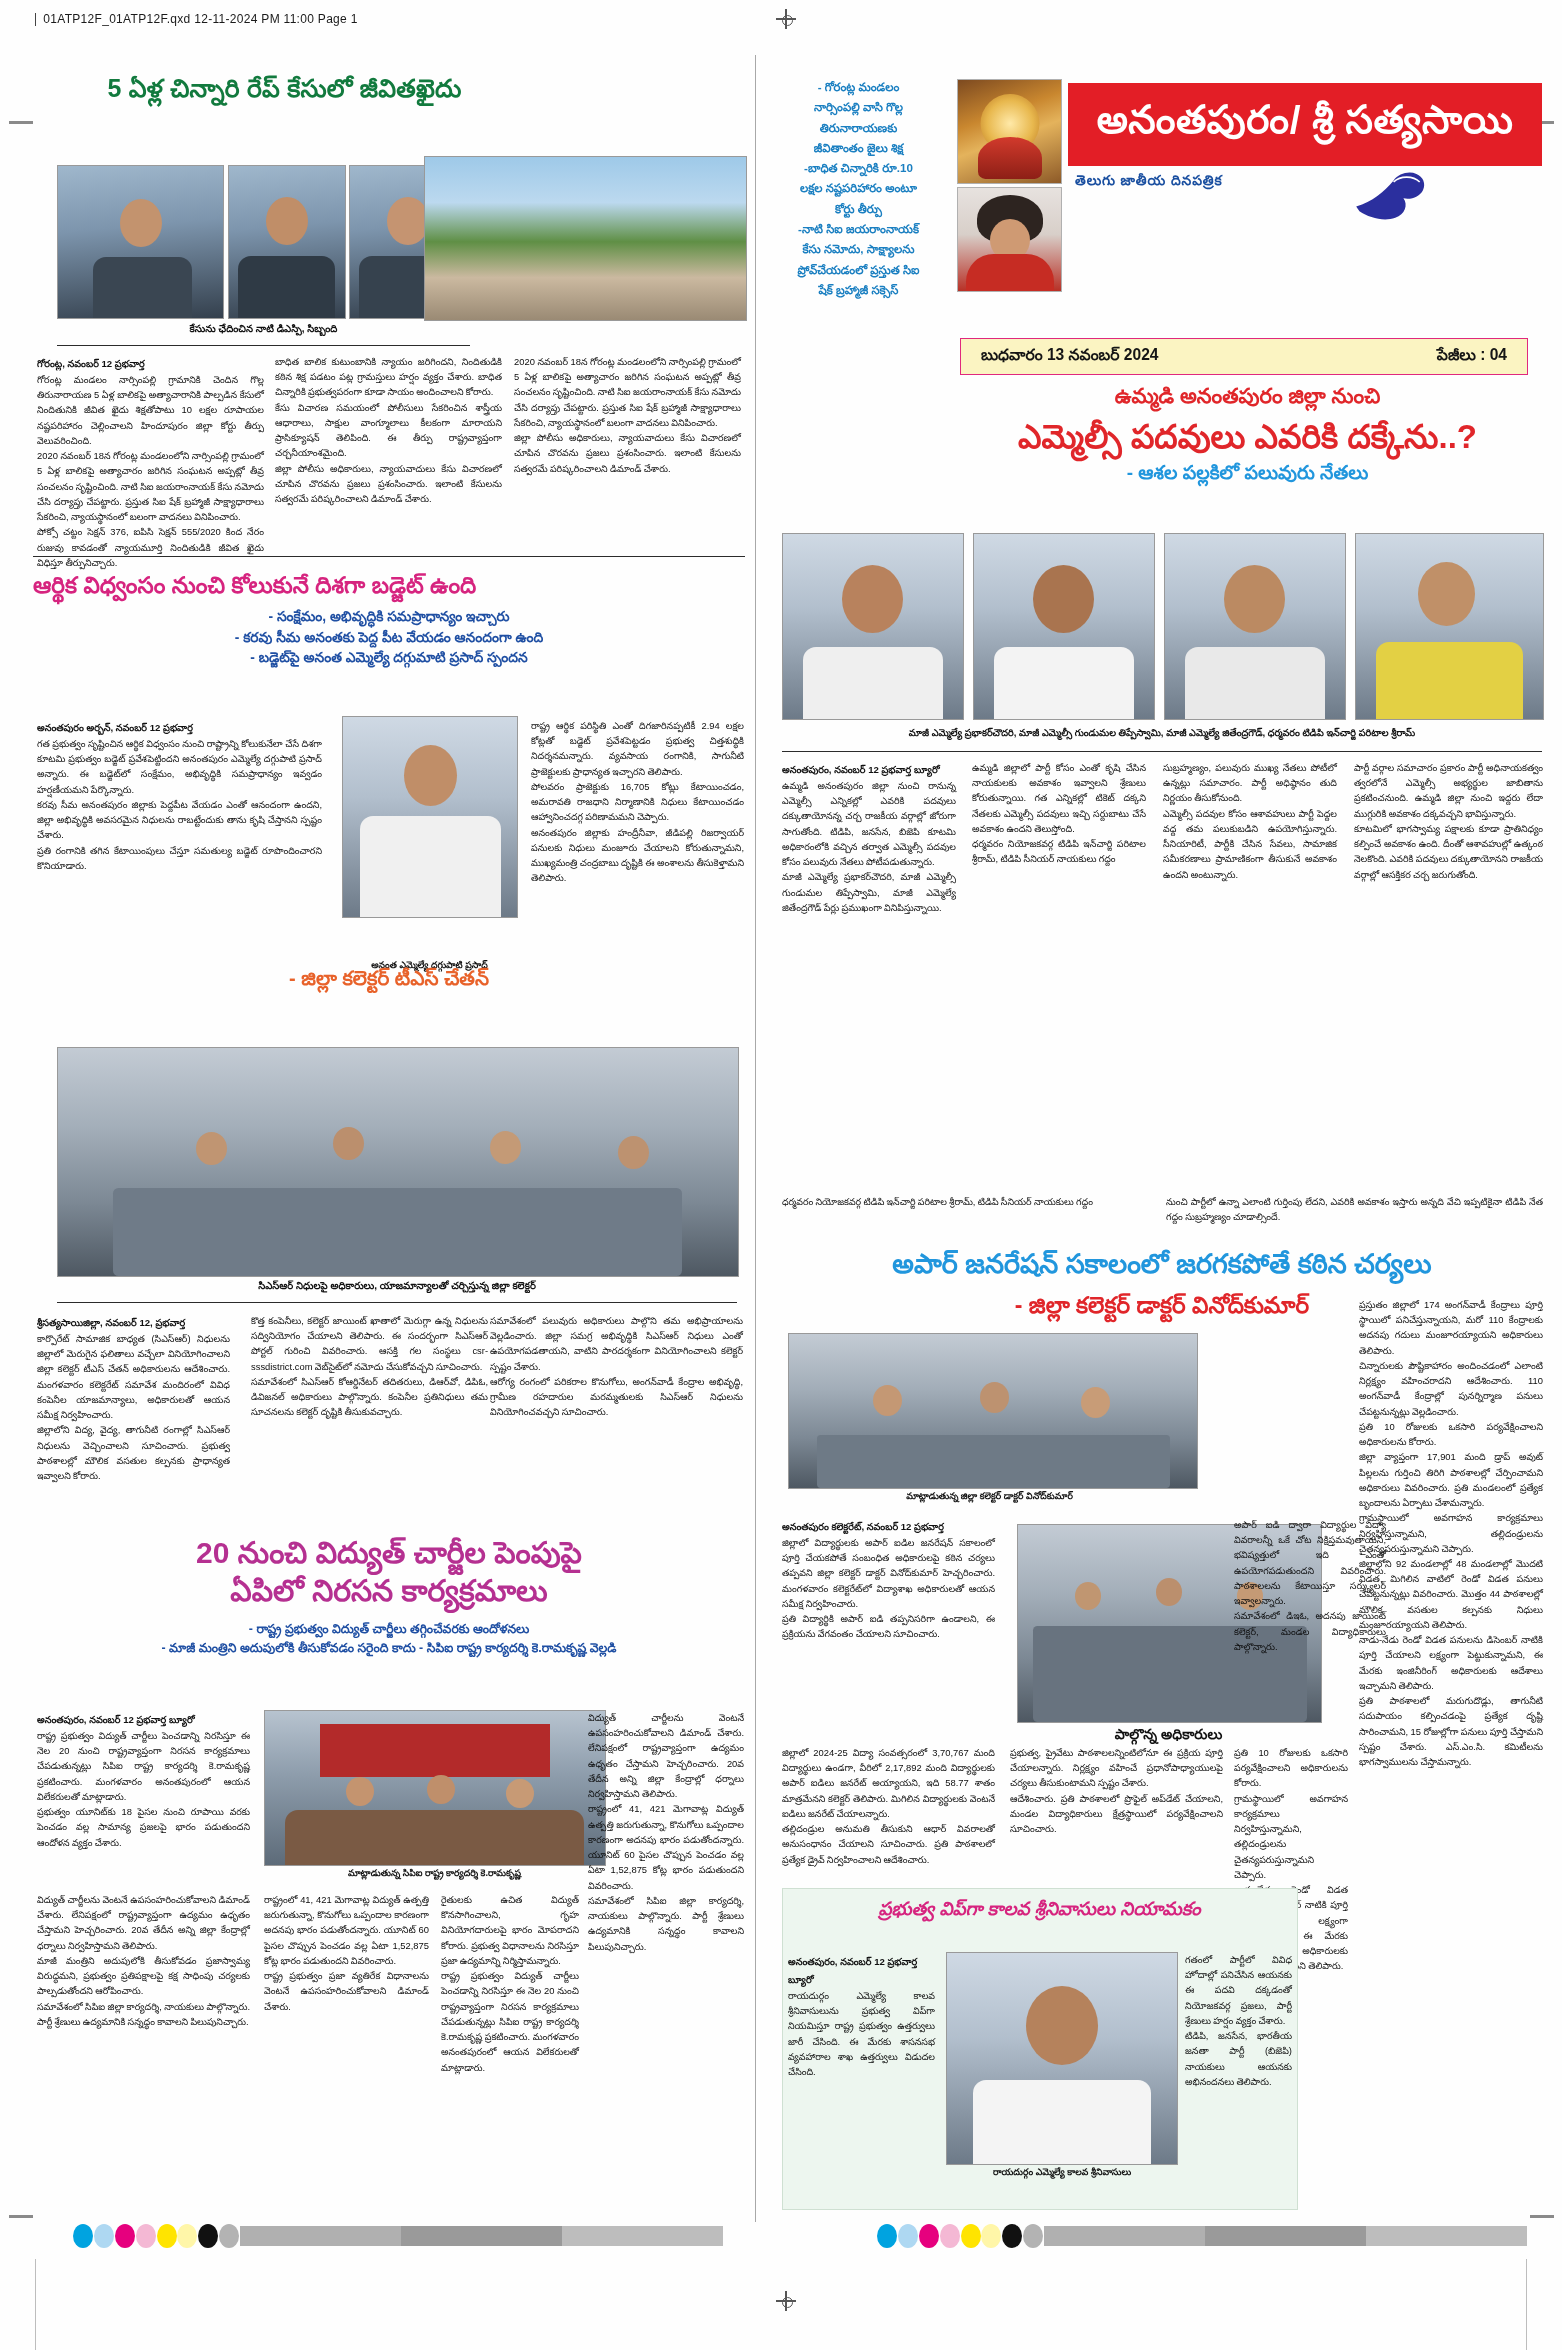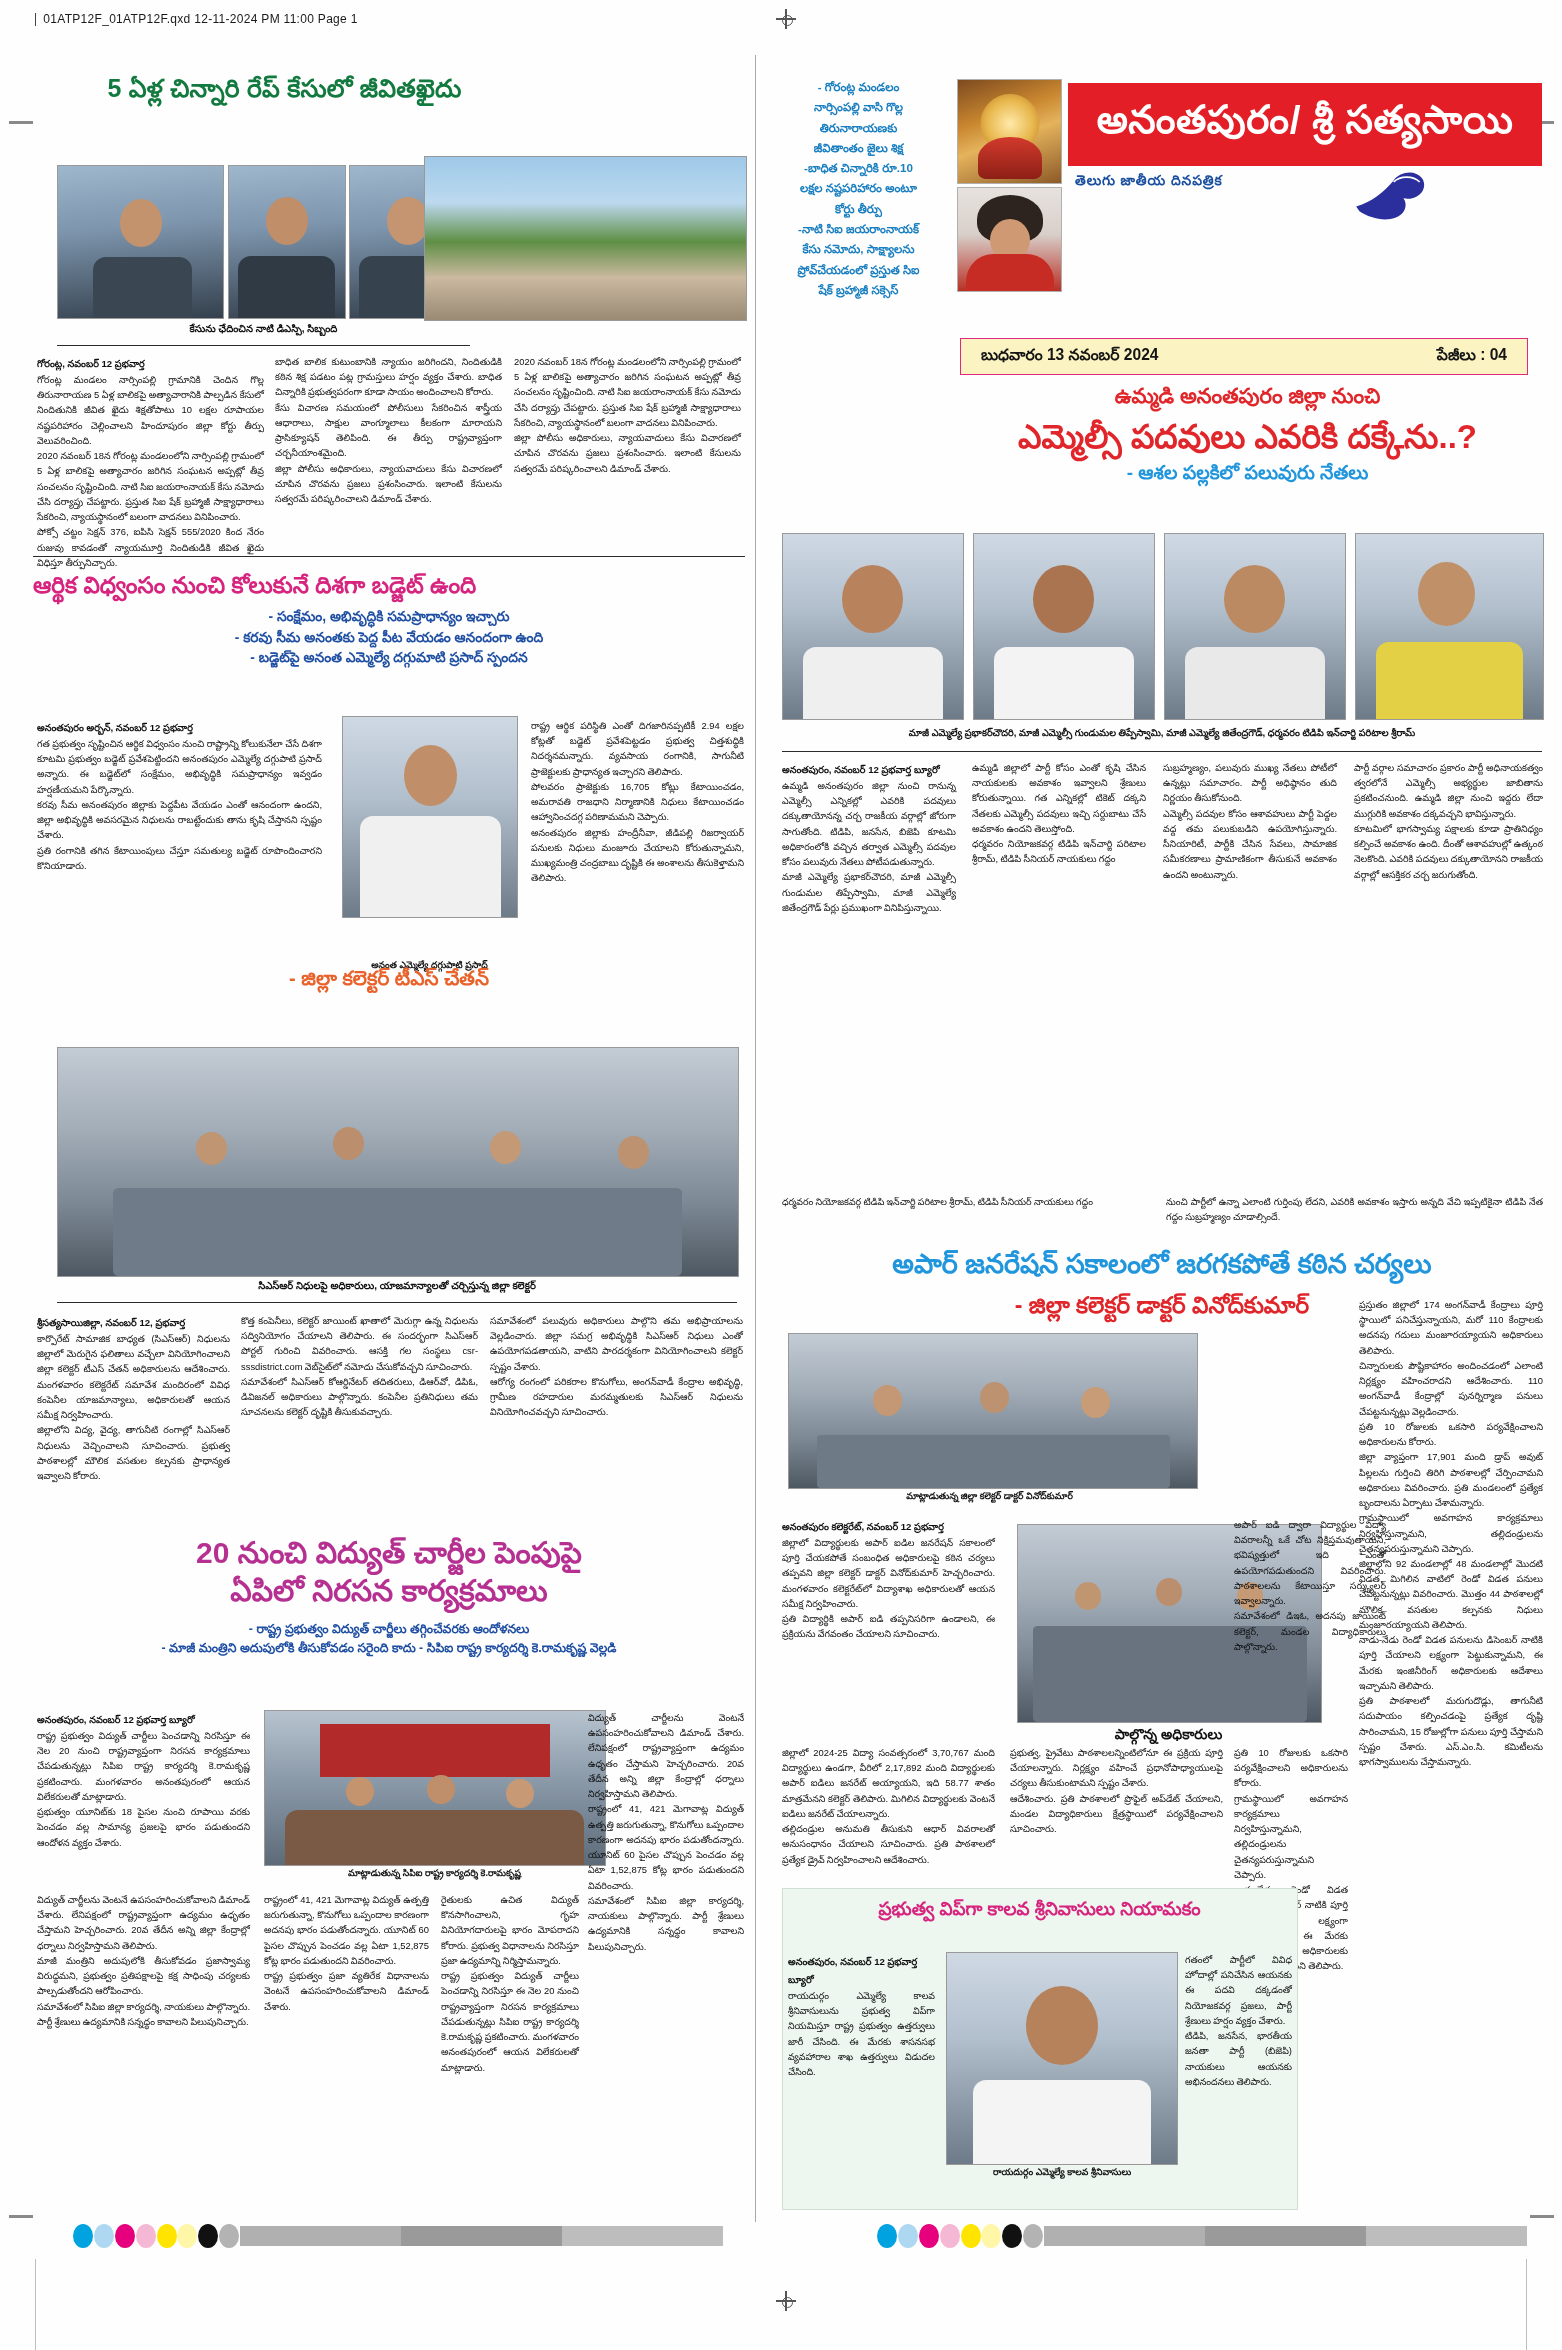--- a/index.html
+++ b/index.html
@@ -408,21 +408,21 @@
     <span class="head" style="left:560px; top:88px; width:31px; height:33px; background:#bd9270;"></span>
   </div>
   <div class="photo-caption-box" style="left:57px; top:1280px; width:680px;">సిఎస్ఆర్ నిధులపై అధికారులు, యాజమాన్యాలతో చర్చిస్తున్న జిల్లా కలెక్టర్</div>
   <div class="divider-h" style="left:57px; top:1302px; width:680px;"></div>
 
   <div style="position:absolute; left:37px; top:1313px; width:193px;">
     <span class="byline">శ్రీసత్యసాయిజిల్లా, నవంబర్ 12, ప్రభవార్త</span>
     <div class="body-col">కార్పొరేట్ సామాజిక బాధ్యత (సిఎస్ఆర్) నిధులను జిల్లాలో మెరుగైన ఫలితాలు వచ్చేలా వినియోగించాలని జిల్లా కలెక్టర్ టీఎస్ చేతన్ అధికారులను ఆదేశించారు. మంగళవారం కలెక్టరేట్ సమావేశ మందిరంలో వివిధ కంపెనీల యాజమాన్యాలు, అధికారులతో ఆయన సమీక్ష నిర్వహించారు.</div>
     <div class="body-col">జిల్లాలోని విద్య, వైద్య, తాగునీటి రంగాల్లో సిఎస్ఆర్ నిధులను వెచ్చించాలని సూచించారు. ప్రభుత్వ పాఠశాలల్లో మౌలిక వసతుల కల్పనకు ప్రాధాన్యత ఇవ్వాలని కోరారు.</div>
   </div>
-  <div style="position:absolute; left:241px; top:1313px; width:237px;">
+  <div style="position:absolute; left:251px; top:1313px; width:237px;">
     <div class="body-col">కొత్త కంపెనీలు, కలెక్టర్ జాయింట్ ఖాతాలో మెరుగ్గా ఉన్న నిధులను సద్వినియోగం చేయాలని తెలిపారు. ఈ సందర్భంగా సిఎస్ఆర్ పోర్టల్ గురించి వివరించారు. ఆసక్తి గల సంస్థలు csr-sssdistrict.com వెబ్‌సైట్‌లో నమోదు చేసుకోవచ్చని సూచించారు.</div>
     <div class="body-col">సమావేశంలో సిఎస్ఆర్ కోఆర్డినేటర్ తదితరులు, డిఆర్‌వో, డిపిఓ, డివిజనల్ అధికారులు పాల్గొన్నారు. కంపెనీల ప్రతినిధులు తమ సూచనలను కలెక్టర్ దృష్టికి తీసుకువచ్చారు.</div>
   </div>
   <div style="position:absolute; left:490px; top:1313px; width:253px;">
     <div class="body-col">సమావేశంలో పలువురు అధికారులు పాల్గొని తమ అభిప్రాయాలను వెల్లడించారు. జిల్లా సమగ్ర అభివృద్ధికి సిఎస్ఆర్ నిధులు ఎంతో ఉపయోగపడతాయని, వాటిని పారదర్శకంగా వినియోగించాలని కలెక్టర్ స్పష్టం చేశారు.</div>
     <div class="body-col">ఆరోగ్య రంగంలో పరికరాల కొనుగోలు, అంగన్‌వాడీ కేంద్రాల అభివృద్ధి, గ్రామీణ రహదారుల మరమ్మతులకు సిఎస్ఆర్ నిధులను వినియోగించవచ్చని సూచించారు.</div>
   </div>
 
   <div style="position:absolute; left:33px; top:1534px; width:712px;">
     <div class="hl-magenta" style="font-size:30px; text-align:center; line-height:1.28;">20 నుంచి విద్యుత్ చార్జీల పెంపుపై</div>
@@ -572,21 +572,21 @@
     <div class="body-col">నాడు-నేడు రెండో విడత పనులను డిసెంబర్ నాటికి పూర్తి చేయాలని లక్ష్యంగా పెట్టుకున్నామని, ఈ మేరకు ఇంజినీరింగ్ అధికారులకు ఆదేశాలు ఇచ్చామని తెలిపారు.</div>
   </div>
   <div style="position:absolute; left:1010px; top:1947px; width:213px;">
     <div class="body-col">చిన్నారులకు పౌష్టికాహారం అందించడంలో ఎలాంటి నిర్లక్ష్యం వహించరాదని ఆదేశించారు. 110 అంగన్‌వాడీ కేంద్రాల్లో పునర్నిర్మాణ పనులు చేపట్టనున్నట్లు వెల్లడించారు.</div>
     <div class="body-col">జిల్లా వ్యాప్తంగా 17,901 మంది డ్రాప్ అవుట్ పిల్లలను గుర్తించి తిరిగి పాఠశాలల్లో చేర్పించామని అధికారులు వివరించారు. ప్రతి మండలంలో ప్రత్యేక బృందాలను ఏర్పాటు చేశామన్నారు.</div>
     <div class="body-col">జిల్లాలోని 92 మండలాల్లో 48 మండలాల్లో మొదటి విడత, మిగిలిన వాటిలో రెండో విడత పనులు చేపట్టనున్నట్లు వివరించారు. మొత్తం 44 పాఠశాలల్లో మౌలిక వసతుల కల్పనకు నిధులు మంజూరయ్యాయని తెలిపారు.</div>
   </div>
 
   <div class="box-green" style="left:782px; top:1888px; width:514px; height:320px;"></div>
   <div style="position:absolute; left:788px; top:1897px; width:503px;">
-    <div class="hl-pink" style="font-size:18.4px; text-align:center; line-height:1.25;">ప్రభుత్వ విప్‌గా కాలవ శ్రీనివాసులు నియామకం</div>
+    <div class="hl-pink" style="font-size:18.4px; text-align:center; line-height:1.25;font-style:italic;">ప్రభుత్వ విప్‌గా కాలవ శ్రీనివాసులు నియామకం</div>
   </div>
 
   <div class="photo ph-portrait" style="left:946px; top:1952px; width:230px; height:211px;">
     <span class="head" style="left:79px; top:33px; width:72px; height:79px; background:#b5825c;"></span>
     <span class="fig" style="left:26px; width:178px; height:84px; background:#f4f4f4;"></span>
   </div>
   <div class="photo-caption-box" style="left:939px; top:2167px; width:246px; font-size:9.2px;">రాయదుర్గం ఎమ్మెల్యే కాలవ శ్రీనివాసులు</div>
 
   <div style="position:absolute; left:788px; top:1952px; width:147px;">
     <span class="byline">అనంతపురం, నవంబర్ 12 ప్రభవార్త బ్యూరో</span>

